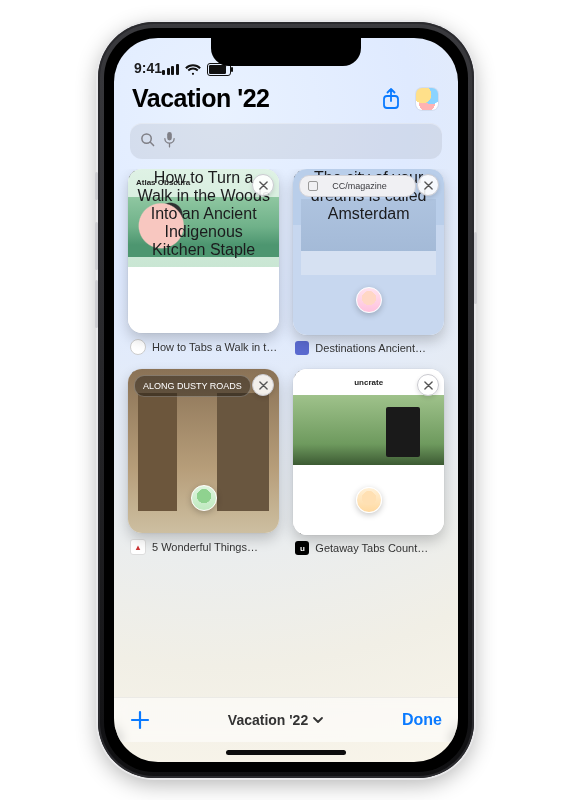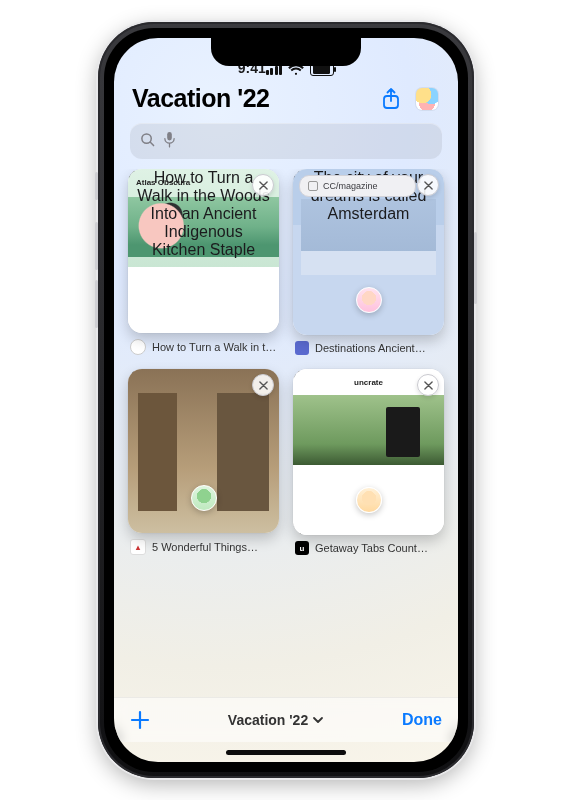--- a/index.html
+++ b/index.html
@@ -29,21 +29,21 @@
     background:var(--bg-grad);
     display:flex;flex-direction:column;
   }
   .notch{
     position:absolute;top:0;left:50%;transform:translateX(-50%);
     width:150px;height:28px;background:#000;
     border-bottom-left-radius:18px;border-bottom-right-radius:18px;z-index:5;
   }
   
   .status{
-    height:38px;display:flex;align-items:flex-end;justify-content:center;
+    height:38px;display:flex;align-items:flex-end;justify-content:flex-start;
     padding:0 20px 2px;font-weight:600;font-size:14px;color:var(--text);
   }
   .status .right{display:flex;align-items:center;gap:6px;}
   .bars{display:flex;align-items:flex-end;gap:1.5px;}
   .bars span{width:3px;background:#111;border-radius:1px;}
   .bars span:nth-child(1){height:5px}.bars span:nth-child(2){height:7px}
   .bars span:nth-child(3){height:9px}.bars span:nth-child(4){height:11px}
   .wifi svg{width:16px;height:12px;display:block}
   .battery{width:22px;height:11px;border:1.4px solid #111;border-radius:3px;position:relative}
   .battery:after{content:"";position:absolute;right:-3px;top:2.5px;width:2px;height:5px;background:#111;border-radius:1px}
@@ -79,21 +79,21 @@
   }
   .tab{position:relative;display:flex;flex-direction:column}
   .card{
     position:relative;flex:1;background:#fff;border-radius:var(--card-radius);
     overflow:hidden;box-shadow:0 6px 14px rgba(0,0,0,.20), 0 0 0 .5px rgba(0,0,0,.05);
     display:flex;flex-direction:column;
   }
   .urlchip{
     position:absolute;top:6px;left:6px;right:28px;height:20px;border-radius:10px;
     background:var(--chip-bg);border:1px solid var(--chip-border);
-    display:flex;align-items:center;gap:5px;padding:0 8px;font-size:9px;color:#3a3a3f;
+    display:flex;align-items:center;gap:14px;padding:0 8px;font-size:9px;color:#3a3a3f;
     white-space:nowrap;overflow:hidden;z-index:2;
   }
   .urlchip .urlicon{width:8px;height:8px;border:1px solid #999;border-radius:2px;flex:0 0 auto}
   .closebtn{
     position:absolute;top:5px;right:5px;width:20px;height:20px;border-radius:50%;
     background:rgba(255,255,255,.88);border:1px solid var(--badge-border);
     display:flex;align-items:center;justify-content:center;z-index:3;
     box-shadow:0 2px 4px rgba(0,0,0,.12);
   }
   .closebtn svg{width:9px;height:9px;color:#555}
@@ -218,21 +218,21 @@
             <span class="inner-sub">Gastro Obscura</span>
             <span class="inner-title">How to Turn a Walk in the Woods Into an Ancient Indigenous Kitchen Staple</span>
             <div class="closebtn">
               <svg viewBox="0 0 10 10">
                   <path d="M1 1l8 8M9 1l-8 8" stroke="currentColor" stroke-width="1.5" stroke-linecap="round"></path>
                 </svg>
             </div>
           </div>
           <div class="caption">
             <span class="favicon ao"></span>
-            <span class="text">How to Turn a Walk in t…</span>
+            <span class="text">How to Tabs a Walk in t…</span>
           </div>
         </div>
 
         <div class="tab">
           <div class="card">
             <div class="thumb t1b"></div>
             <div class="urlchip">
               <span class="urlicon"></span>
               <span>CC/magazine</span>
             </div>
@@ -247,20 +247,23 @@
           </div>
           <div class="caption">
             <span class="favicon" style="background:#5a6acf"></span>
             <span class="text">Destinations Ancient…</span>
           </div>
         </div>
 
         <div class="tab">
           <div class="card">
             <div class="thumb t2a"></div>
+            <div class="urlchip" style="background:rgba(0,0,0,.35);border-color:rgba(255,255,255,.25);color:#fff">
+              <span>ALONG DUSTY ROADS</span>
+            </div>
             <div class="overlay">13 WONDERFUL THINGS TO DO IN CARTAGENA</div>
             <div class="closebtn">
               <svg viewBox="0 0 10 10">
                   <path d="M1 1l8 8M9 1l-8 8" stroke="currentColor" stroke-width="1.5" stroke-linecap="round"></path>
                 </svg>
             </div>
             <div class="sharedby av-b"></div>
           </div>
           <div class="caption">
             <span class="favicon" style="background:#fff;border:1px solid #ddd;color:#c33">▴</span>

